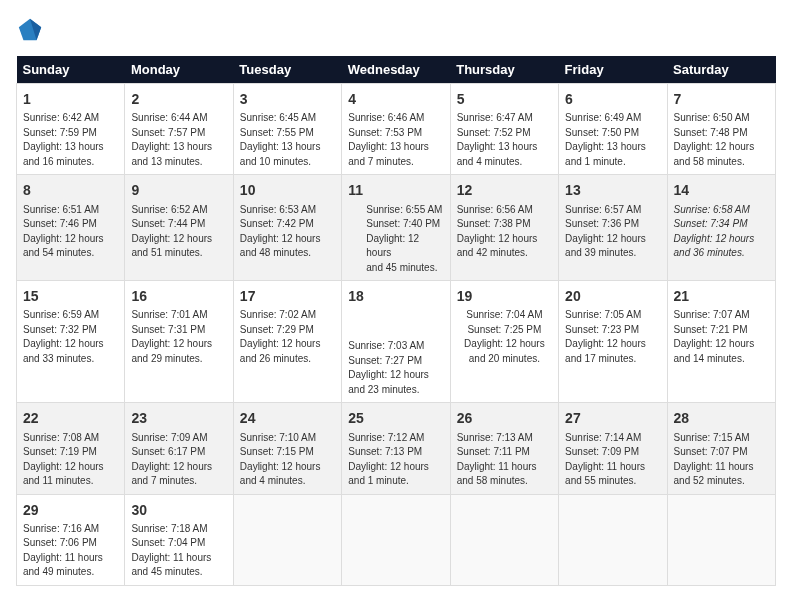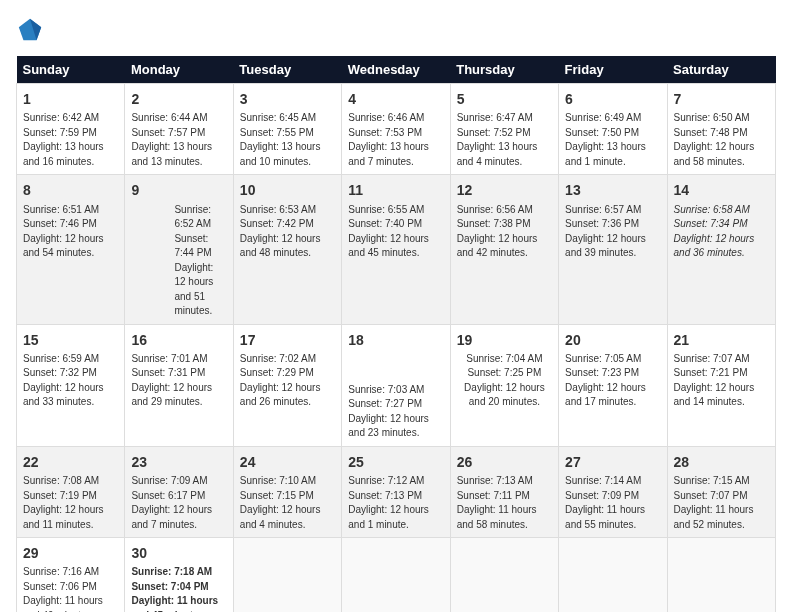--- a/index.html
+++ b/index.html
@@ -179,35 +179,35 @@
       <tr>
         <td>
           <span class="day-number">8</span>
           <div class="day-info" style="white-space: pre-line;">Sunrise: 6:51 AM
 Sunset: 7:46 PM
 Daylight: 12 hours
 and 54 minutes.</div>
         </td>
         <td>
           <span class="day-number">9</span>
-          <div class="day-info" style="white-space: pre-line; margin-left: 43px;">Sunrise: 6:52 AM
+          <div class="day-info" style="white-space: pre-line;">Sunrise: 6:52 AM
 Sunset: 7:44 PM
 Daylight: 12 hours
 and 51 minutes.</div>
         </td>
         <td>
           <span class="day-number">10</span>
           <div class="day-info" style="white-space: pre-line;">Sunrise: 6:53 AM
 Sunset: 7:42 PM
 Daylight: 12 hours
 and 48 minutes.</div>
         </td>
         <td>
           <span class="day-number">11</span>
-          <div class="day-info" style="white-space: pre-line;">Sunrise: 6:55 AM
+          <div class="day-info" style="white-space: pre-line; margin-left: 18px;">Sunrise: 6:55 AM
 Sunset: 7:40 PM
 Daylight: 12 hours
 and 45 minutes.</div>
         </td>
         <td>
           <span class="day-number">12</span>
           <div class="day-info" style="white-space: pre-line;">Sunrise: 6:56 AM
 Sunset: 7:38 PM
 Daylight: 12 hours
 and 42 minutes.</div>
@@ -332,21 +332,21 @@
       <tr>
         <td>
           <span class="day-number">29</span>
           <div class="day-info" style="white-space: pre-line;">Sunrise: 7:16 AM
 Sunset: 7:06 PM
 Daylight: 11 hours
 and 49 minutes.</div>
         </td>
         <td>
           <span class="day-number">30</span>
-          <div class="day-info" style="white-space: pre-line; font-weight: bold;">Sunrise: 7:18 AM
+          <div class="day-info" style="white-space: pre-line;">Sunrise: 7:18 AM
 Sunset: 7:04 PM
 Daylight: 11 hours
 and 45 minutes.</div>
         </td>
         <td class="empty"></td>
         <td class="empty"></td>
         <td class="empty"></td>
         <td class="empty"></td>
         <td class="empty"></td>
       </tr>

